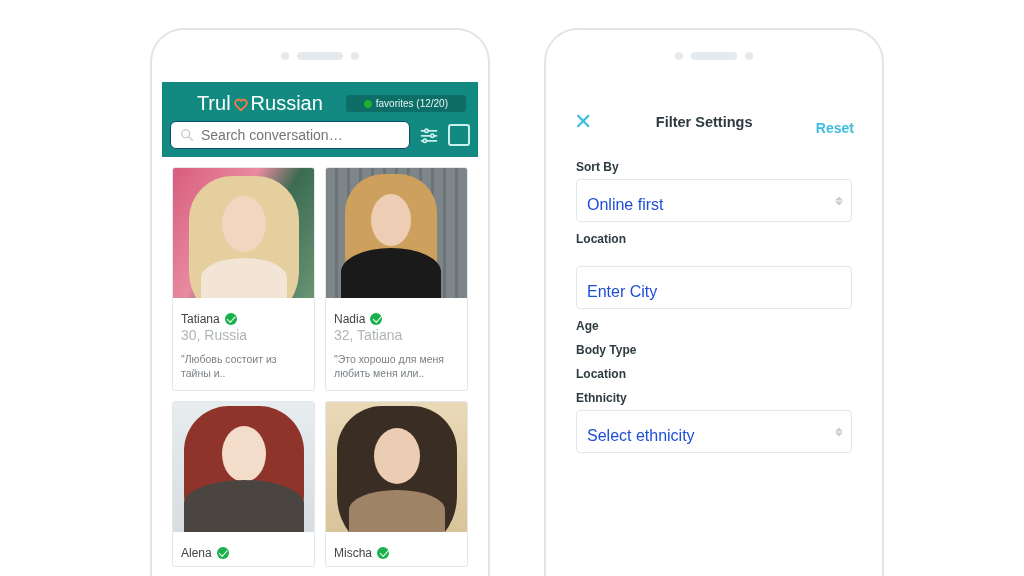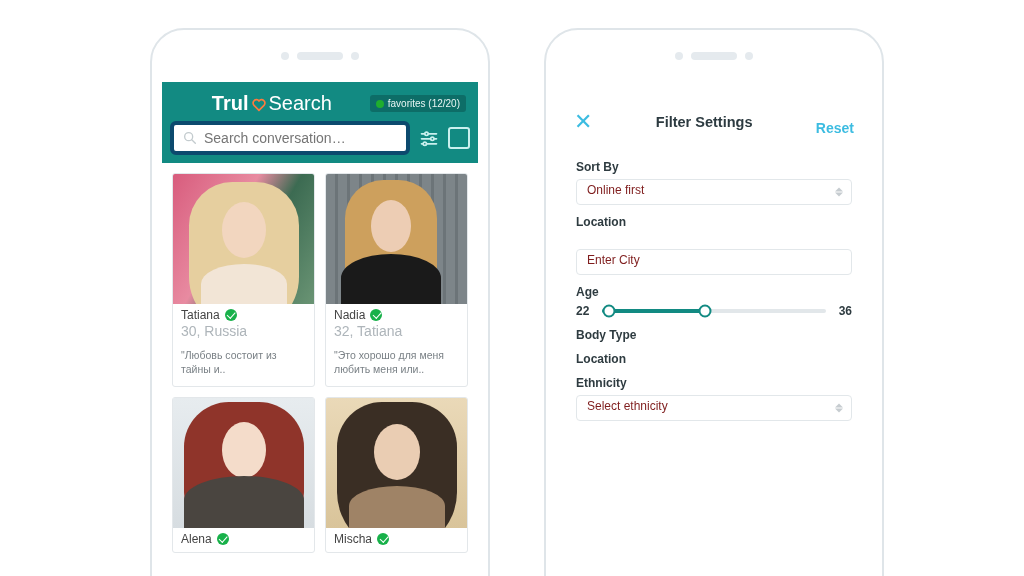--- a/index.html
+++ b/index.html
@@ -45,44 +45,44 @@
     display: flex;
     align-items: center;
     justify-content: space-between;
     padding: 4px 4px 6px;
   }
   .brand {
     display: flex; align-items: center; gap: 0;
     color: #fff; font-weight: 700; font-size: 20px;
     flex: 1; justify-content: center;
   }
-  .brand .truly { font-weight: 700; }
+  .brand .truly { font-weight: 400; }
   .brand .russian { font-weight: 300; margin-left: 1px; }
   .brand-heart {
     width: 16px; height: 16px; display: inline-block;
     margin: 0 1px 0 2px;
     transform: translateY(-1px);
   }
   .fav-badge {
     background: #0d6d67;
     color: #e7f5f3;
     font-size: 10px;
-    padding: 3px 6px;
+    padding: 3px 18px;
     border-radius: 3px;
     display: flex; align-items: center; gap: 4px;
     white-space: nowrap;
   }
   .fav-dot { width: 8px; height: 8px; border-radius: 50%; background: #1fae2e; display:inline-block; }
   .search-row {
     display: flex; gap: 6px; align-items: center;
   }
   .search-input-wrap {
     flex: 1;
     background: #fff;
-    border: 4px solid #0c4a6e;
+    border: 1px solid #0c4a6e;
     border-radius: 6px;
     display: flex; align-items: center;
     padding: 5px 8px;
     gap: 6px;
   }
   .search-input-wrap input {
     border: none; outline: none; width: 100%;
     font-size: 14px; color: #9aa6a4;
     background: transparent;
   }
@@ -104,21 +104,21 @@
     border-radius: 3px;
     overflow: hidden;
     background: #fff;
   }
   .card-img {
     width: 100%; height: 130px;
     background: #e8ecef;
     position: relative;
     overflow: hidden;
   }
-  .card-body { padding: 4px 8px 10px; }
+  .card-body { padding: 14px 8px 10px; }
   .card-name-row { display: flex; align-items: center; gap: 5px; }
   .card-name { font-size: 12px; color: #444; font-weight: 500; }
   .verified-badge {
     width: 12px; height: 12px; border-radius: 50%;
     background: #18b14a; display: inline-flex;
     align-items: center; justify-content: center;
   }
   .verified-badge::after {
     content: ""; width: 4px; height: 7px;
     border: solid #fff; border-width: 0 1.6px 1.6px 0;
@@ -164,22 +164,22 @@
     margin-top: 10px;
   }
   .fs-title { font-size: 14.5px; font-weight: 700; color: #2c3a40; }
   .fs-close { color: #3cbce1; font-size: 22px; line-height: 1; font-weight: 300; cursor: pointer; }
   .fs-reset { color: #3cbce1; font-size: 14px; font-weight: 600; cursor: pointer; margin-top: 12px; }
   .fs-body { padding: 4px 20px; }
   .fs-label { font-size: 12px; font-weight: 700; color: #2e3b40; margin: 10px 0 5px; }
   .select-box {
     border: 1px solid #e2e7ea;
     border-radius: 4px;
-    padding: 3px 26px 7px 10px;
-    font-size: 12px; color: #7f1d1d;
+    padding: 16px 26px 7px 10px;
+    font-size: 16px; color: #1d4ed8;
     position: relative;
     background: #fff;
   }
   .select-box .stepper {
     position: absolute; right: 8px; top: 50%; transform: translateY(-50%);
     display: flex; flex-direction: column; gap: 1px;
   }
   .stepper .tri-up, .stepper .tri-down {
     width: 0; height: 0; border-left: 4px solid transparent; border-right: 4px solid transparent;
   }
@@ -222,21 +222,21 @@
   <div class="screen">
     <div class="app-header">
       <div class="brand-row">
         <div class="brand">
           <span class="truly">Trul</span>
           <span class="brand-heart">
             <svg viewBox="0 0 24 24" width="16" height="16">
                 <path fill="none" stroke="#ff7a3d" stroke-width="2.5" d="M12 20 4.5 12.5a5 5 0 1 1 7.5-6.6 5 5 0 1 1 7.5 6.6Z"></path>
               </svg>
           </span>
-          <span class="russian">Search</span>
+          <span class="russian">Russian</span>
         </div>
         <div class="fav-badge">
           <span class="fav-dot"></span>
           <span>favorites (12/20)</span>
         </div>
       </div>
       <div class="search-row">
         <div class="search-input-wrap">
           <svg class="search-icon-svg" viewBox="0 0 24 24">
               <circle cx="10" cy="10" r="6" fill="none" stroke="#c3cbce" stroke-width="2"></circle>
@@ -363,29 +363,20 @@
       </div>
 
       <div class="fs-label">Location</div>
       <div class="loc-row">
         <div class="select-box">
           <span>Enter City</span>
         </div>
       </div>
 
       <div class="fs-label">Age</div>
-      <div class="age-row">
-        <span class="age-num">22</span>
-        <div class="slider-track">
-          <div class="slider-fill"></div>
-          <div class="slider-knob k1"></div>
-          <div class="slider-knob k2"></div>
-        </div>
-        <span class="age-num" style="text-align:right">36</span>
-      </div>
 
       <div class="fs-label">Body Type</div>
 
       <div class="fs-label">Location</div>
 
       <div class="fs-label">Ethnicity</div>
       <div class="select-box">
         <span>Select ethnicity</span>
         <span class="stepper">
             <span class="tri-up"></span>

